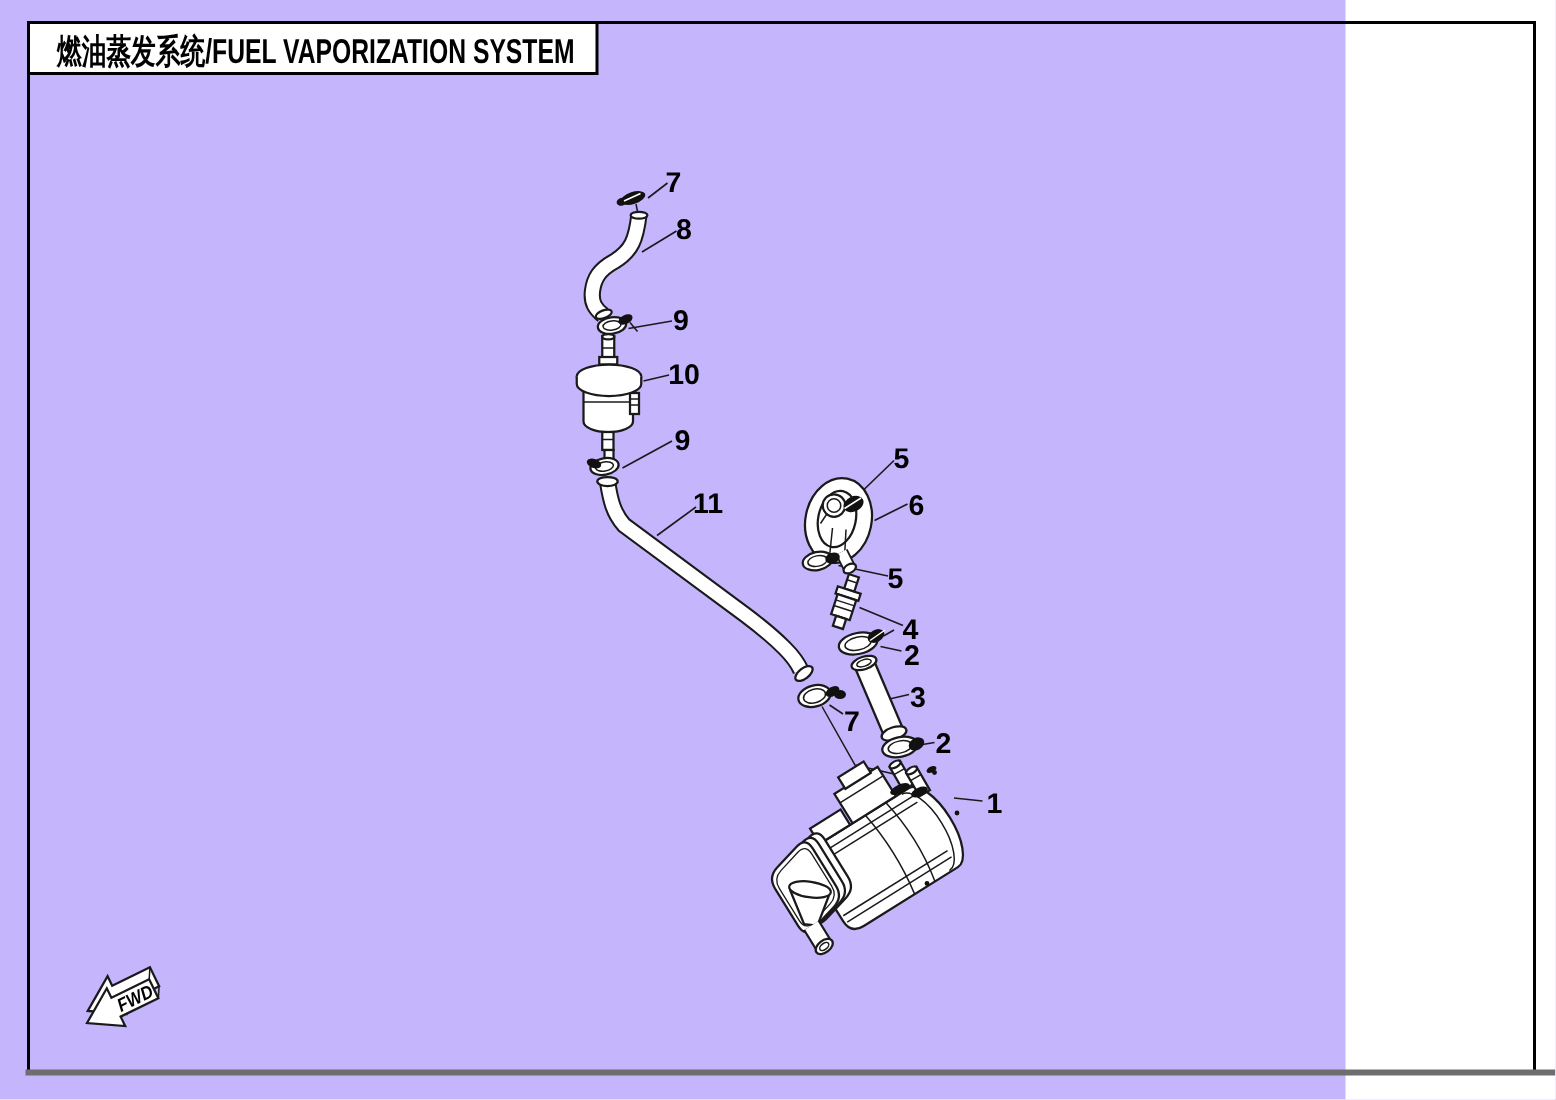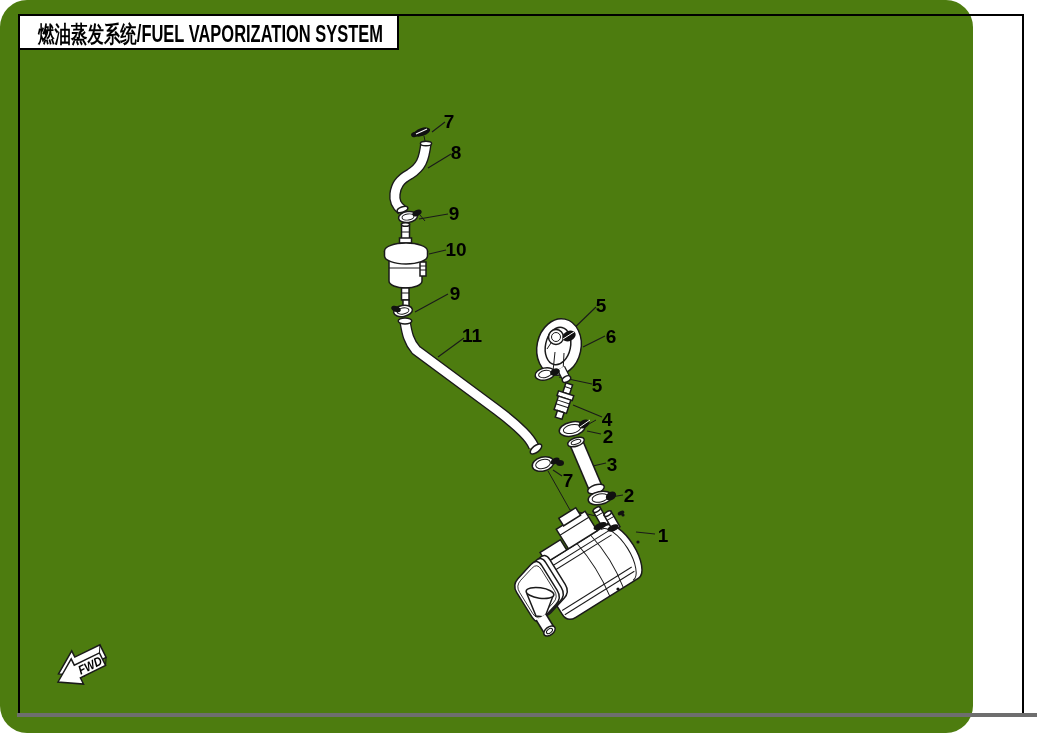--- a/index.html
+++ b/index.html
@@ -1,16 +1,16 @@
 <!DOCTYPE html>
 <html><head>
 <meta charset="utf-8">
 <style>
   html,body{margin:0;padding:0;background:#fff;}
-  #page{position:relative;width:973px;height:733px;background:#4d7c0f;font-family:"Liberation Sans",sans-serif;border-radius:27px;}
+  #page{position:relative;width:897px;height:733px;background:#c4b5fd;font-family:"Liberation Sans",sans-serif;}
   svg{position:absolute;left:0;top:0;}
   .ln{stroke:#1a1a1a;stroke-width:1.1;fill:none;}
   .part{stroke:#1a1a1a;stroke-width:1.5;fill:#fff;}
   .thin{stroke:#1a1a1a;stroke-width:1;fill:none;}
   .dark{fill:#111;stroke:none;}
   .callout{font:bold 19px "Liberation Sans",sans-serif;fill:#000;}
 </style>
 </head>
 <body>
 

